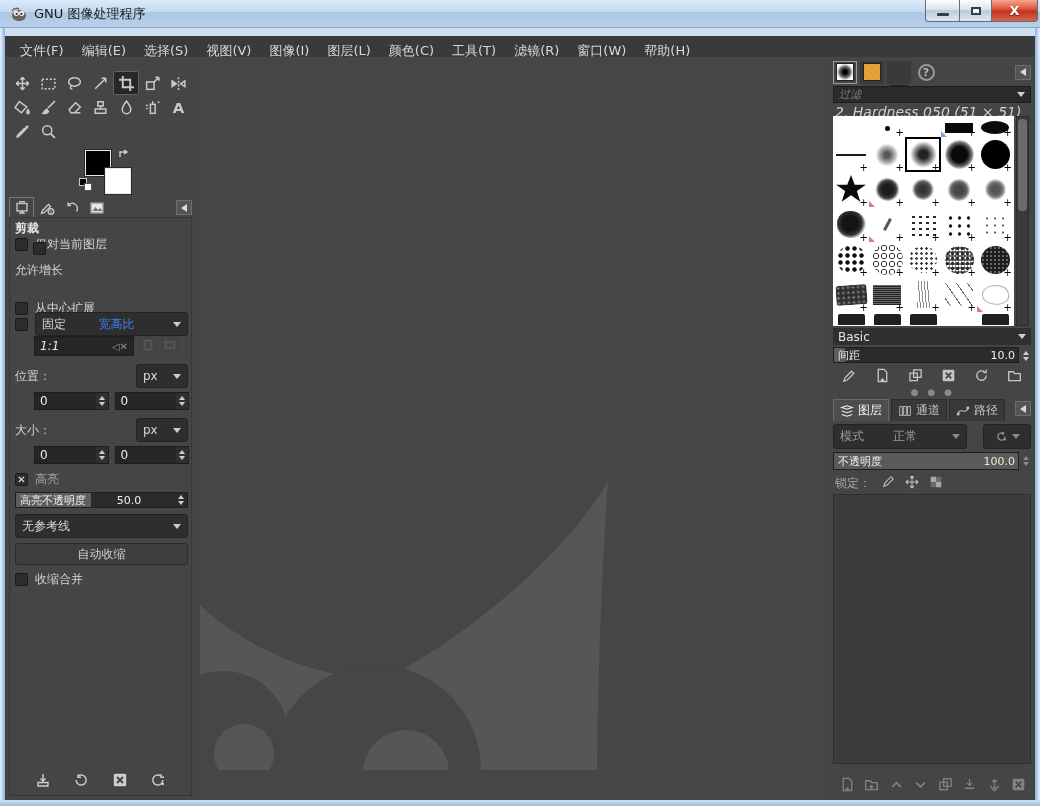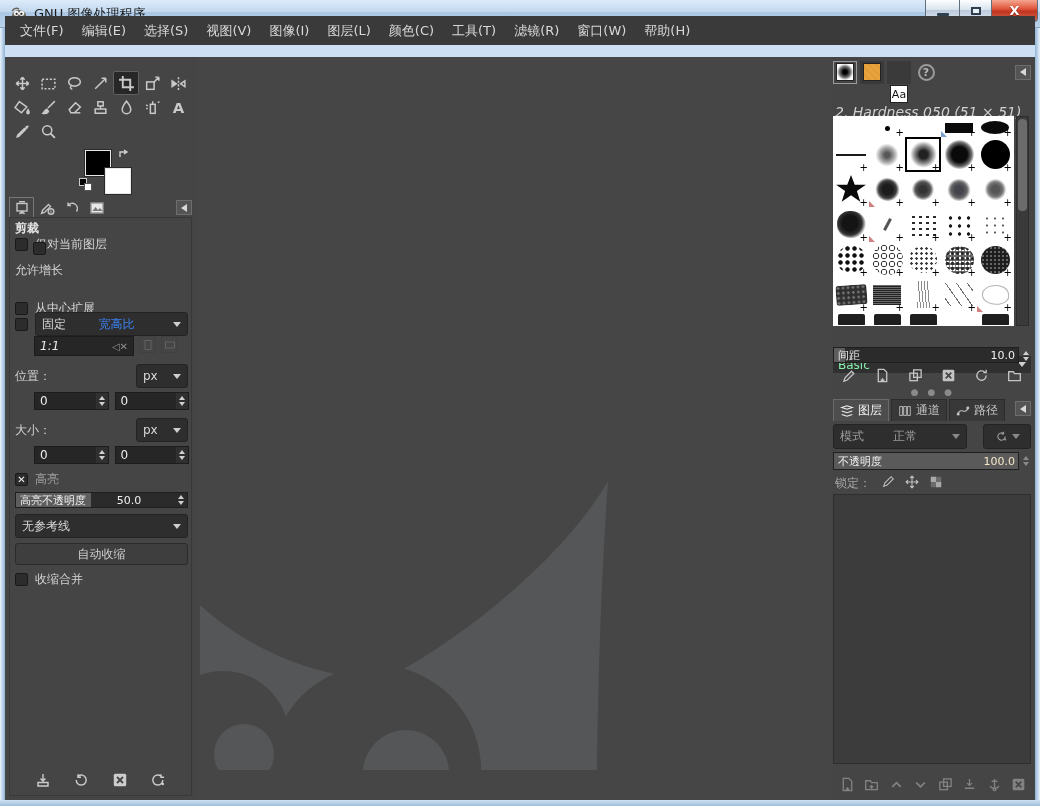--- a/index.html
+++ b/index.html
@@ -16,21 +16,21 @@
   .wbtn{height:22px;border:1px solid #5f6d7d;border-top:none;display:flex;align-items:center;justify-content:center;
         background:linear-gradient(180deg,#fdfefe 0%,#d9e4ef 45%,#bccadb 50%,#dde7f2 100%);}
   .wbtn.min{width:35px;border-radius:0 0 0 4px;}
   .wbtn.max{width:32px;border-left:none;}
   .wbtn.close{width:46px;border-left:none;border-radius:0 0 4px 0;
         background:linear-gradient(180deg,#f4a68f 0%,#e0593f 40%,#c13520 55%,#d2684b 100%);}
   .glyph-min{width:12px;height:3px;background:#30404f;margin-top:8px;border-radius:1px;}
   .glyph-max{width:10px;height:8px;border:2px solid #30404f;background:#e8f0f8;}
   .glyph-x{color:#fff;font-size:13px;font-weight:bold;text-shadow:0 1px 1px #7c1d0e;}
   
-  .menubar{position:absolute;left:5px;top:16px;width:1030px;height:29px;background:#3a3a3a;
+  .menubar{position:absolute;left:5px;top:36px;width:1030px;height:29px;background:#3a3a3a;
     display:flex;align-items:stretch;padding-left:6px;}
   .menu-item{color:#d8d8d8;font-size:13px;line-height:29px;padding:0 9px;cursor:default;}
   
   .frame-l,.frame-r{position:absolute;top:28px;width:5px;height:772px;
     background:linear-gradient(90deg,#e8f2fb,#b3cde6 60%,#8fb2d4);}
   .frame-l{left:0;}
   .frame-r{right:0;background:linear-gradient(270deg,#e8f2fb,#b3cde6 60%,#8fb2d4);}
   .frame-b{position:absolute;left:0;bottom:0;width:100%;height:6px;
     background:linear-gradient(180deg,#cfe2f4,#9fbeda);}
   
@@ -140,21 +140,21 @@
   .g-noise{width:29px;height:28px;border-radius:50%;background-image:radial-gradient(#2a2a2a 1.3px,rgba(255,255,255,0) 1.8px),radial-gradient(#555 1px,rgba(255,255,255,0) 1.4px);background-size:5px 5px,3px 4px;}
   .g-noisedark{width:29px;height:28px;border-radius:50%;background:#1d1d1d;background-image:radial-gradient(#666 .9px,rgba(255,255,255,0) 1.3px);background-size:4px 4px;}
   .g-texrect{width:31px;height:20px;background:#2f2f2f;background-image:radial-gradient(#777 1px,rgba(255,255,255,0) 1.5px);background-size:5px 5px;border-radius:3px;transform:rotate(-4deg);}
   .g-texdense{width:28px;height:20px;background:repeating-linear-gradient(0deg,#222 0 1px,#6a6a6a 1px 2px);}
   .g-scribble{width:13px;height:27px;background:repeating-linear-gradient(85deg,#8a8a8a 0 1px,rgba(255,255,255,0) 1px 3px);}
   .g-sticks{width:28px;height:23px;background:repeating-linear-gradient(55deg,rgba(255,255,255,0) 0 4px,#6e6e6e 4px 5px,rgba(255,255,255,0) 5px 9px);}
   .g-sketch{width:27px;height:20px;border:1px solid #9a9a9a;border-radius:45% 55% 40% 60%;transform:rotate(-8deg);opacity:.75;}
   .g-darkcut{width:27px;height:12px;background:#1f1f1f;margin-top:2px;border-radius:2px;}
   .g-blank{width:1px;height:1px;}
   
-  .setrow{position:absolute;left:2px;top:271px;width:198px;height:17px;background:#303030;display:flex;align-items:center;padding:0 5px;color:#86efac;margin-top:28px;}
+  .setrow{position:absolute;left:2px;top:271px;width:198px;height:17px;background:#303030;display:flex;align-items:center;padding:0 5px;color:#e5e5e5;}
   .spacingrow{position:absolute;left:2px;top:290px;width:198px;}
   .spacingrow .slider{position:relative;width:186px;}
   .spacingrow .spincol2{position:absolute;right:0;top:0;height:18px;width:11px;display:flex;flex-direction:column;justify-content:center;gap:2px;align-items:center;}
   .bactions{position:absolute;left:2px;top:311px;width:198px;display:flex;justify-content:space-around;}
   .bactions .ab{color:#c4c4c4;}
   .bactions svg{width:15px;height:15px;}
   .gripdots{position:absolute;left:0;top:332px;width:100%;text-align:center;color:#8a8a8a;font-size:9px;letter-spacing:3px;line-height:6px;}
   
   .laytabs{position:absolute;left:2px;top:340px;width:198px;height:24px;display:flex;align-items:flex-end;gap:2px;}
   .ltab{height:22px;display:flex;align-items:center;gap:4px;padding:0 6px;background:#383838;color:#c2c2c2;border:1px solid #2c2c2c;border-bottom:none;}
@@ -532,20 +532,24 @@
             <span class="tile fontface">Aa</span>
           </div>
         <div class="rtab" style="background:none;">
             <span class="helpcirc">?</span>
           </div>
         <div class="dock-collapse" style="margin-bottom:0;">
             <span class="tri-left"></span>
           </div>
       </div>
 
+      <div class="filterrow">
+        <span>过滤</span>
+        <span class="chev"></span>
+      </div>
 
       <div class="brushlabel">2. Hardness 050 (51 × 51)</div>
 
       <div class="bwrap">
         <div class="bgrid" id="bgrid">
             <div class="bcell cut">
               <i class="g g-blank"></i>
             </div>
             <div class="bcell cut">
               <i class="g g-dot"></i>

